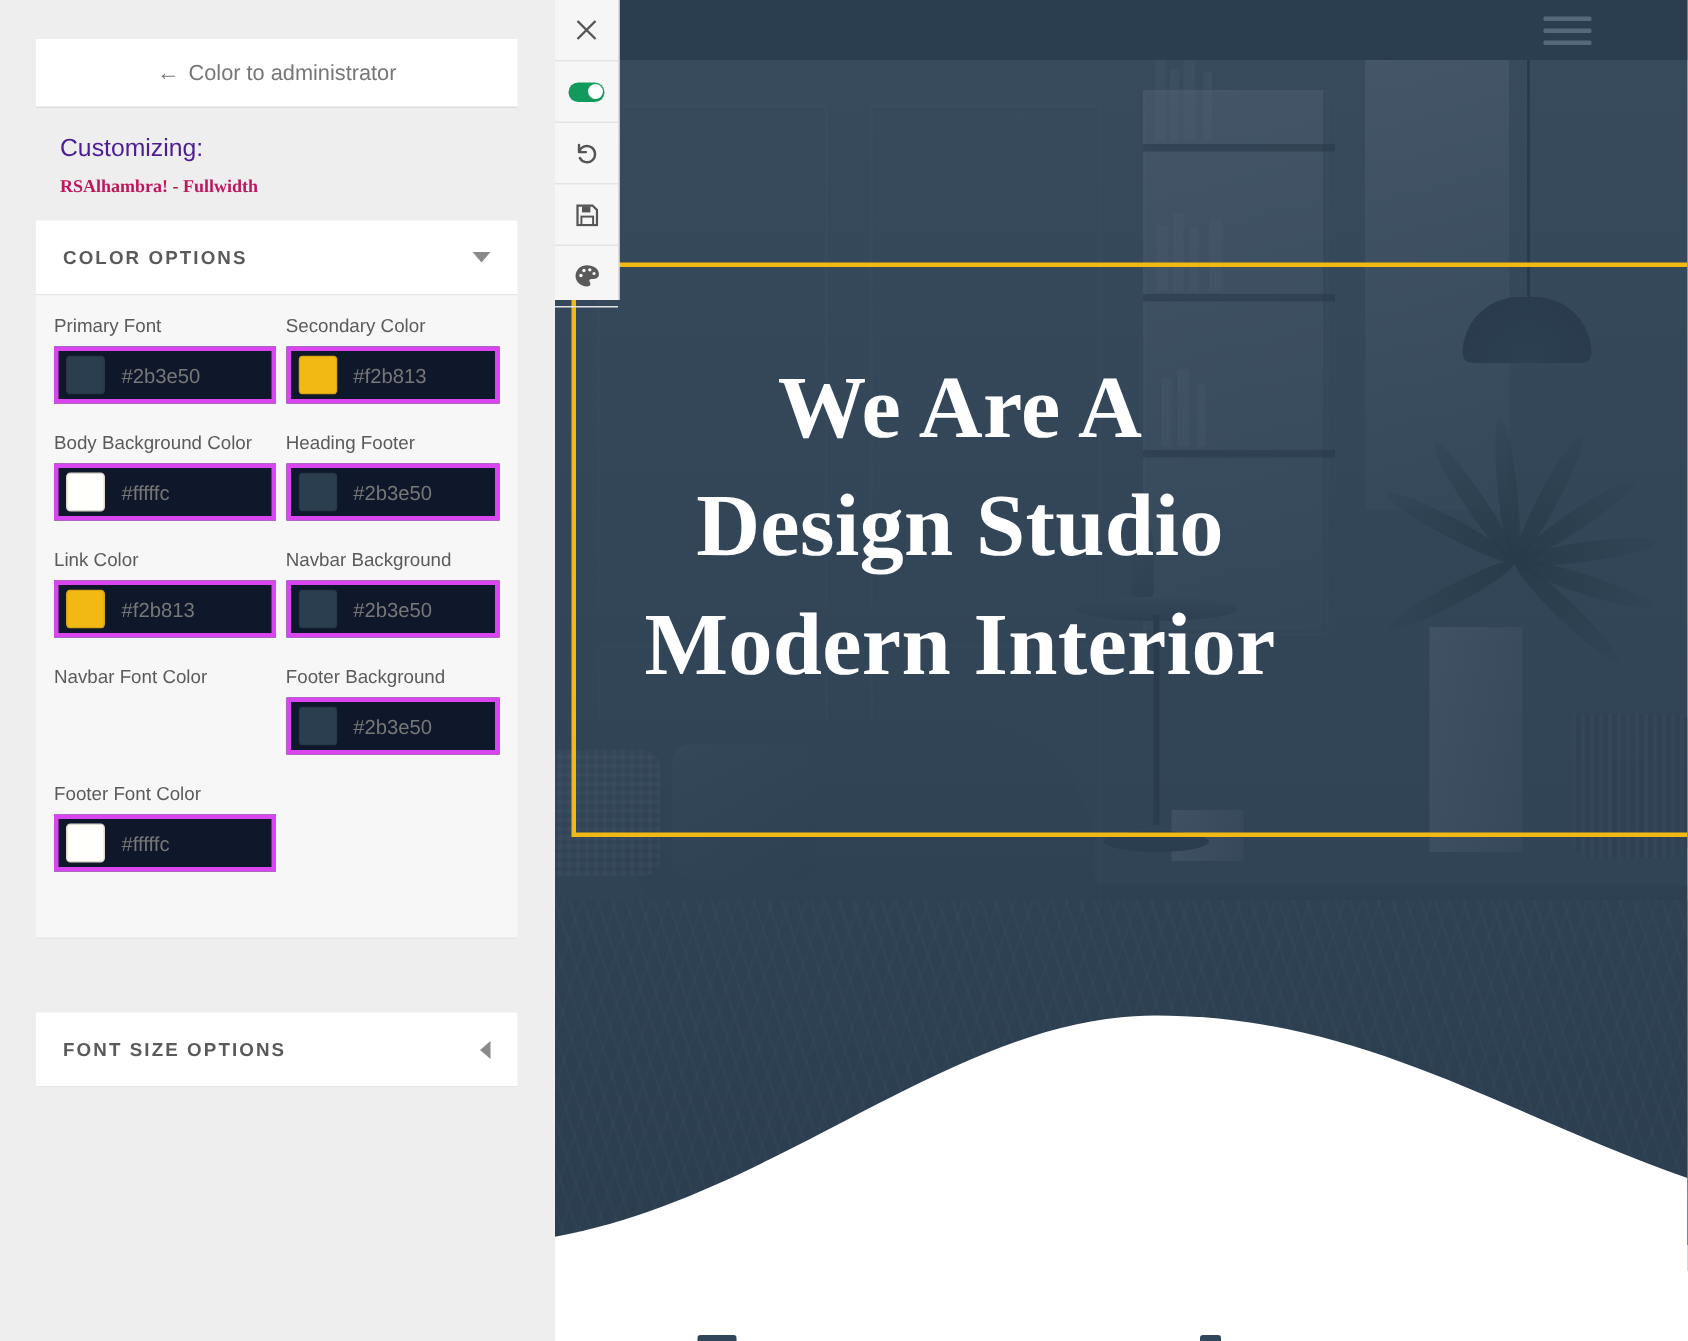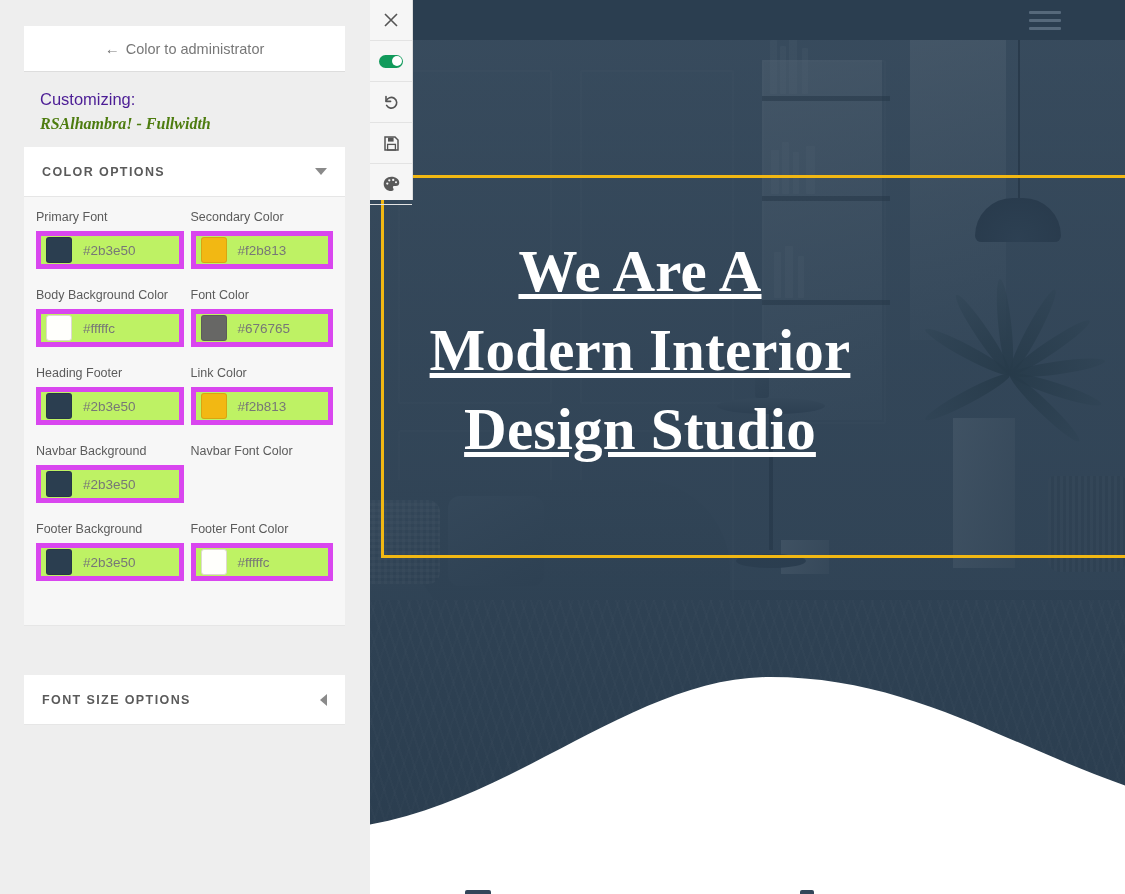--- a/index.html
+++ b/index.html
@@ -116,21 +116,21 @@
   #hamburger i:last-child{margin-bottom:0;}
 
   #yellowframe{
     position:absolute;left:11px;top:175px;width:772px;height:383px;
     border:3px solid #f2b813;box-sizing:border-box;z-index:4;
   }
   #herotext{
     position:absolute;left:-180px;top:232px;width:900px;z-index:5;
     font-family:"Liberation Serif", serif;
     color:#ffffff;font-weight:700;font-size:59px;line-height:79px;
-    letter-spacing:.2px;text-align:center;text-decoration:underline;
+    letter-spacing:.2px;text-align:center;
   }
   #herotext div{white-space:nowrap;}
 
   #curve{
     position:absolute;left:0;bottom:0;width:755px;height:175px;z-index:7;
     pointer-events:none;
   }
   #belowfold{
     position:absolute;left:0;bottom:0;width:755px;height:64px;background:#ffffff;z-index:8;
   }
@@ -146,23 +146,22 @@
     background:#ffffff;border-bottom:1px solid #ddd;
     display:flex;align-items:center;justify-content:center;cursor:pointer;
     color:#777;font-size:14.5px;
   }
   #backbar .arrow{margin-right:6px;font-size:15px;}
   #cust-title{
     position:absolute;left:40px;top:88px;width:300px;
   }
   #cust-title .label{color:#4c1d95;font-size:16.5px;line-height:22px;}
   #cust-title .theme{
-    color:#4d7c0f;font-size:16px;font-weight:700;line-height:24px;margin-top:2px;
+    color:#be185d;font-size:12px;font-weight:700;line-height:24px;margin-top:2px;
     font-family:"Liberation Serif", serif;
-    font-style:italic;
   }
 
   .accordion{position:absolute;left:24px;width:321px;background:#fff;}
   .acc-head{
     height:50px;display:flex;align-items:center;
     padding:0 18px;box-sizing:border-box;cursor:pointer;
     border-bottom:1px solid #e6e6e6;background:#fff;
   }
   .acc-head .t{
     flex:1;color:#5a5a5a;font-size:12.5px;font-weight:700;
@@ -180,21 +179,21 @@
     position:absolute;left:0;top:0;width:321px;
     padding:12px 12px 0 12px;box-sizing:border-box;
     display:flex;flex-wrap:wrap;
   }
   .field{width:50%;box-sizing:border-box;padding:0 1px 18px 0;}
   .field:nth-child(even){padding-left:6px;padding-right:0;}
   .field .flabel{
     color:#5b5b5b;font-size:12.5px;line-height:16px;margin-bottom:6px;
   }
   .picker{
-    height:38px;background:#bef264;border:5px solid #d946ef;box-sizing:border-box;
+    height:38px;background:#0f172a;border:3px solid #d946ef;box-sizing:border-box;
     display:flex;align-items:center;padding:0 5px;cursor:pointer;
   }
   .sw{
     width:26px;height:26px;border-radius:3px;flex:0 0 auto;
     border:1px solid rgba(0,0,0,.10);box-sizing:border-box;
   }
   .hex{
     margin-left:11px;color:#777;font-size:13.5px;
     font-family:"Liberation Sans", sans-serif;
   }
@@ -286,22 +285,22 @@
 
       <div class="rug"></div>
     </div>
 
     <div class="tint"></div>
 
     <div id="yellowframe"></div>
 
     <div id="herotext">
       <div>We Are A</div>
+      <div>Design Studio</div>
       <div>Modern Interior</div>
-      <div>Design Studio</div>
     </div>
 
     <svg id="curve" viewBox="0 0 755 175" preserveAspectRatio="none">
       <path d="M -60 175 C 120 175 250 22 400 22 C 560 22 660 110 820 150 L 820 175 Z" fill="#ffffff"></path>
     </svg>
   </div>
 
   <div id="belowfold"></div>
   <div class="peek" style="left:95px;width:26px;"></div>
   <div class="peek" style="left:430px;width:14px;"></div>
@@ -392,27 +391,20 @@
       </div>
 
       <div class="field">
         <div class="flabel">Body Background Color</div>
         <div class="picker">
           <span class="sw" style="background:#fffffc;border:1px solid #ddd9cf"></span>
           <span class="hex">#fffffc</span>
         </div>
       </div>
 
-      <div class="field">
-        <div class="flabel">Font Color</div>
-        <div class="picker">
-          <span class="sw" style="background:#676765"></span>
-          <span class="hex">#676765</span>
-        </div>
-      </div>
 
       <div class="field">
         <div class="flabel">Heading Footer</div>
         <div class="picker">
           <span class="sw" style="background:#2b3e50"></span>
           <span class="hex">#2b3e50</span>
         </div>
       </div>
 
       <div class="field">

